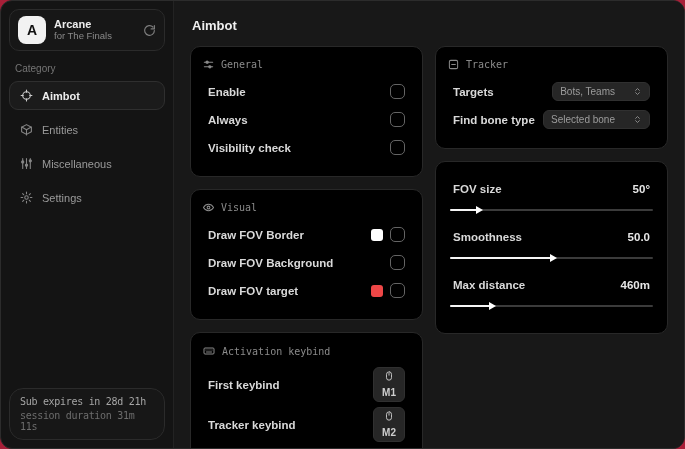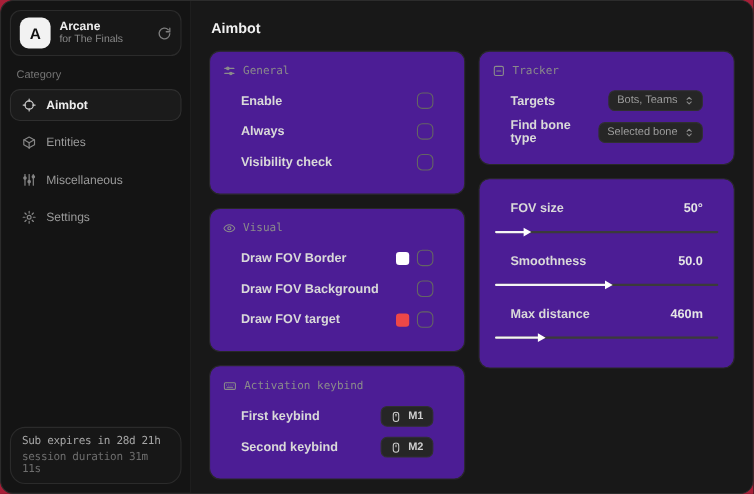--- a/index.html
+++ b/index.html
@@ -23,31 +23,31 @@
   .nav-item.active { background:#1b1b1b; border-color:#2f2f2f; color:#ededed; font-weight:600; }
   .nav-item .nicon { display:flex; align-items:center; color:inherit; opacity:.85; }
   .sb-footer { margin-top:auto; border:1px solid #2b2b2b; border-radius:14px; padding:7px 10px; background:#171717; }
   .sb-f1 { font-family:"DejaVu Sans Mono", monospace; font-size:10px; color:#a6a6a6; letter-spacing:-0.3px; }
   .sb-f2 { font-family:"DejaVu Sans Mono", monospace; font-size:10px; color:#6d6d6d; margin-top:3px; letter-spacing:-0.3px; }
   
   .main { flex:1; background:#181818; padding:13px 16px; overflow:hidden; }
   .page-title { font-size:13px; font-weight:700; color:#f0f0f0; margin:4px 2px 13px; }
   .cols { display:flex; gap:12px; align-items:flex-start; }
   .col { flex:1; display:flex; flex-direction:column; gap:12px; min-width:0; }
-  .card { background:#4c1d95; border:1px solid #282828; border-radius:10px; padding:10px 12px 12px; }
+  .card { background:#000000; border:1px solid #282828; border-radius:10px; padding:10px 12px 12px; }
   .card-head { display:flex; align-items:center; gap:7px; font-family:"DejaVu Sans Mono", monospace; font-size:10px; color:#8b8b8b; margin:2px 0 10px; }
   .card-head .cicon { display:flex; align-items:center; color:#8b8b8b; }
-  .row { display:flex; align-items:center; justify-content:space-between; min-height:23px; margin:5px 16px; }
+  .row { display:flex; align-items:center; justify-content:space-between; min-height:23px; margin:5px 5px; }
   .row-label { font-size:11.5px; font-weight:600; color:#d9d9d9; }
   .row-right { display:flex; align-items:center; gap:7px; }
   .checkbox { width:15px; height:15px; border:1.5px solid #646464; border-radius:5px; background:transparent; }
   .swatch { width:12px; height:12px; border-radius:3px; }
-  .pill { display:flex; align-items:center; gap:6px; background:#262626; border:1px solid #303030; border-radius:6px; padding:3px 7px; font-size:10px; color:#9c9c9c; white-space:nowrap; }
+  .pill { display:flex; align-items:center; gap:18px; background:#262626; border:1px solid #303030; border-radius:6px; padding:3px 7px; font-size:10px; color:#9c9c9c; white-space:nowrap; }
   .pill .picon { display:flex; align-items:center; color:#8a8a8a; }
-  .keypill { display:flex; align-items:center; gap:6px; background:#262626; border:1px solid #303030; border-radius:6px; padding:3px 8px; font-size:10px; font-weight:700; color:#cfcfcf; }
+  .keypill { display:flex; align-items:center; gap:6px; background:#262626; border:1px solid #303030; border-radius:6px; padding:3px 8px; font-size:10px; font-weight:700; color:#cfcfcf;flex-direction:column; }
   .val { font-size:11.5px; font-weight:600; color:#e6e6e6; }
   .slider { position:relative; height:10px; margin:2px 2px 10px; }
   .slider .track { position:absolute; top:4px; left:0; right:0; height:2px; background:#3b3b3b; border-radius:2px; }
   .slider .fill { position:absolute; top:4px; left:0; height:2px; background:#f5f5f5; border-radius:2px; }
   .slider .thumb { position:absolute; top:0.5px; width:0; height:0; margin-left:-2px;
     border-top:4.5px solid transparent; border-bottom:4.5px solid transparent; border-left:7px solid #ffffff; }
   svg { display:block; }
 </style>
 </head>
 <body>
@@ -205,21 +205,21 @@
               <span class="picon">
                 <svg width="10" height="10" viewBox="0 0 24 24" fill="none" stroke="currentColor" stroke-width="2.2" stroke-linecap="round">
                   <rect x="6" y="2" width="12" height="20" rx="6"></rect>
                     <line x1="12" y1="6" x2="12" y2="10"></line>
                 </svg>
               </span>
               <span>M1</span>
             </span>
           </div>
           <div class="row">
-            <span class="row-label">Second keybind</span>
+            <span class="row-label">Tracker keybind</span>
             <span class="keypill">
               <span class="picon">
                 <svg width="10" height="10" viewBox="0 0 24 24" fill="none" stroke="currentColor" stroke-width="2.2" stroke-linecap="round">
                   <rect x="6" y="2" width="12" height="20" rx="6"></rect>
                     <line x1="12" y1="6" x2="12" y2="10"></line>
                 </svg>
               </span>
               <span>M2</span>
             </span>
           </div>

